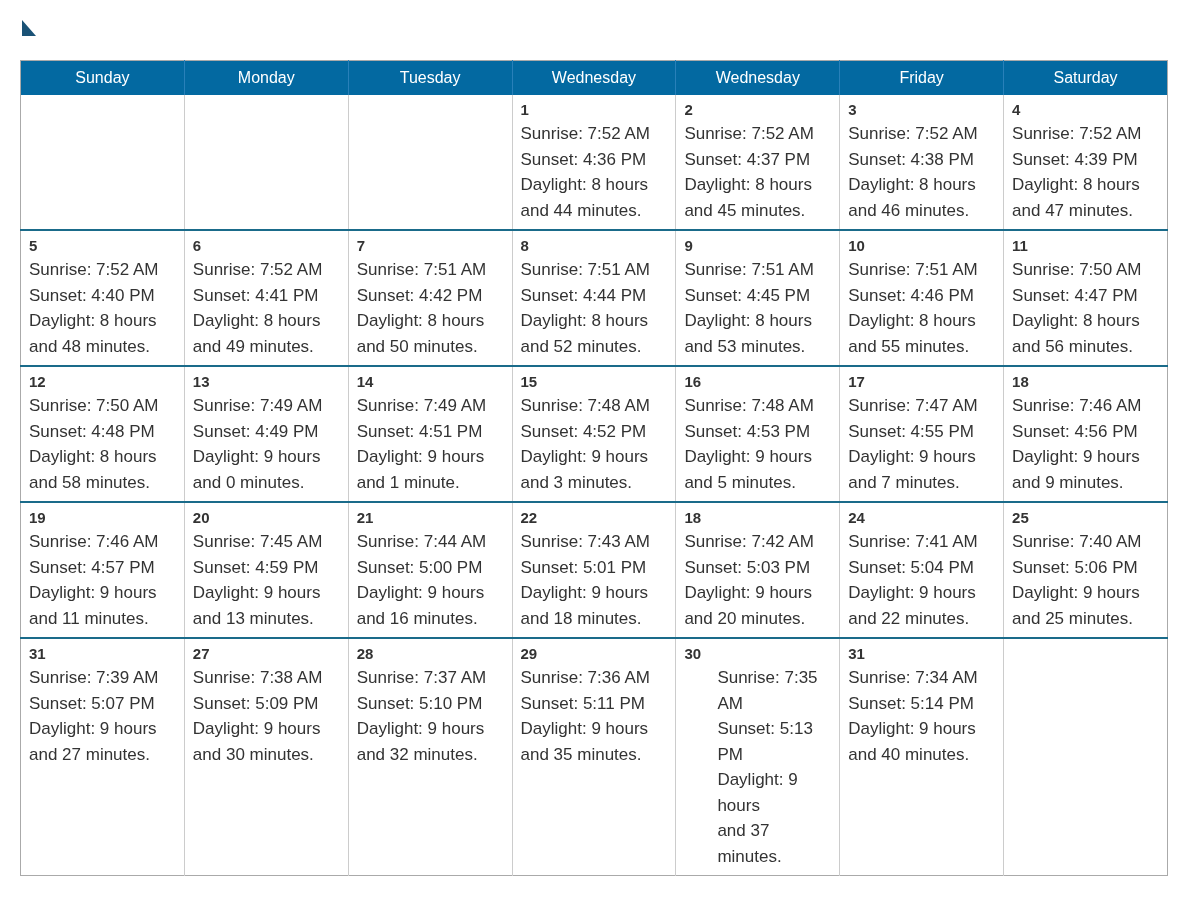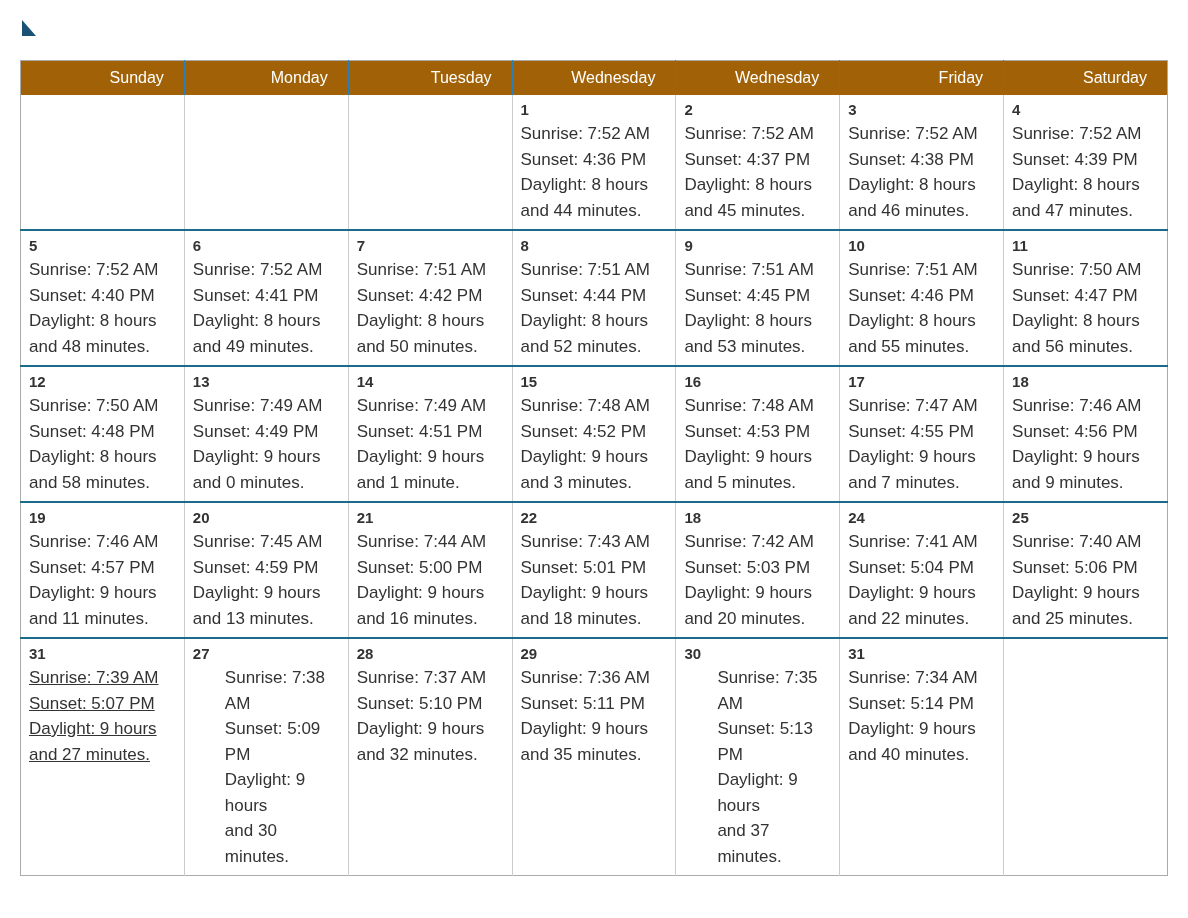--- a/index.html
+++ b/index.html
@@ -34,23 +34,23 @@
       font-size: 22px;
       color: #555;
       margin-top: 4px;
     }
     .calendar-table {
       width: 100%;
       border-collapse: collapse;
       border: 1px solid #aaa;
     }
     .calendar-table th {
-      background-color: #a16207;
+      background-color: #0369a1;
       color: #fff;
-      text-align: right;
+      text-align: center;
       padding: 8px 20px;
       font-size: 16px;
       font-weight: normal;
       border-right: 1px solid #2980b9;
     }
     .calendar-table th:last-child {
       border-right: none;
     }
     .calendar-table td {
       vertical-align: top;
@@ -322,28 +322,28 @@
           <span class="day-number">25</span>
           <div class="day-info" style="white-space: pre-line;">Sunrise: 7:40 AM
 Sunset: 5:06 PM
 Daylight: 9 hours
 and 25 minutes.</div>
         </td>
       </tr>
       <tr>
         <td>
           <span class="day-number">31</span>
-          <div class="day-info" style="white-space: pre-line; text-decoration: underline;">Sunrise: 7:39 AM
+          <div class="day-info" style="white-space: pre-line;">Sunrise: 7:39 AM
 Sunset: 5:07 PM
 Daylight: 9 hours
 and 27 minutes.</div>
         </td>
         <td>
           <span class="day-number">27</span>
-          <div class="day-info" style="white-space: pre-line; margin-left: 32px;">Sunrise: 7:38 AM
+          <div class="day-info" style="white-space: pre-line;">Sunrise: 7:38 AM
 Sunset: 5:09 PM
 Daylight: 9 hours
 and 30 minutes.</div>
         </td>
         <td>
           <span class="day-number">28</span>
           <div class="day-info" style="white-space: pre-line;">Sunrise: 7:37 AM
 Sunset: 5:10 PM
 Daylight: 9 hours
 and 32 minutes.</div>

